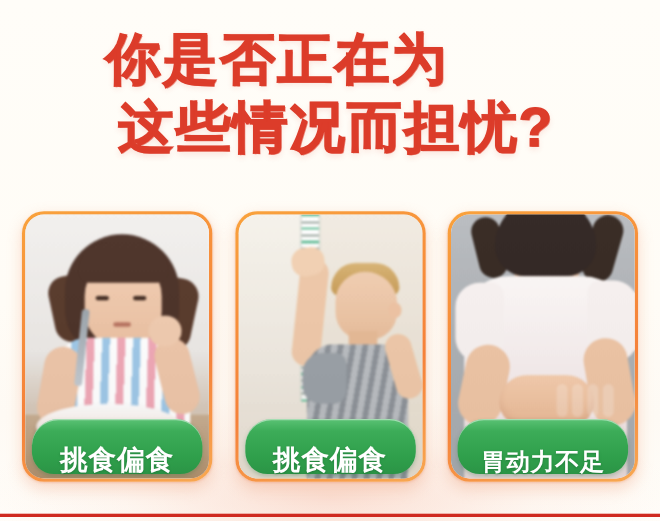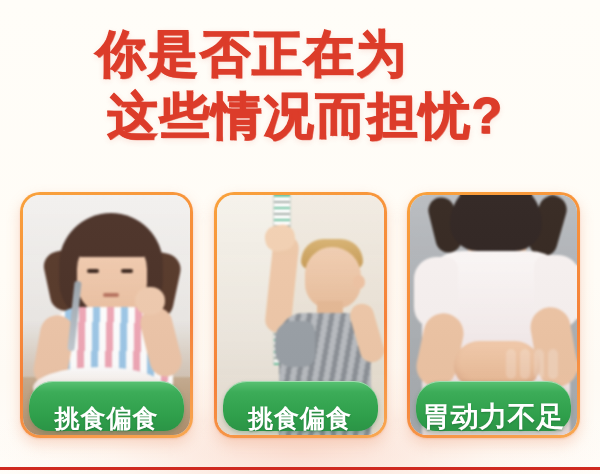--- a/index.html
+++ b/index.html
@@ -303,21 +303,21 @@
   .label-text {
     color: #ffffff;
     font-size: 25px;
     font-weight: 900;
     letter-spacing: 1px;
     line-height: 1;
     text-shadow: 0 1px 2px rgba(22,90,44,0.45);
     white-space: nowrap;
   }
   .label-text.small {
-    font-size: 28px;
+    font-size: 22px;
     letter-spacing: 0.5px;
   }
 
   
   .bottom-rule {
     position: absolute;
     left: 0;
     bottom: 4px;
     width: 600px;
     height: 3px;

